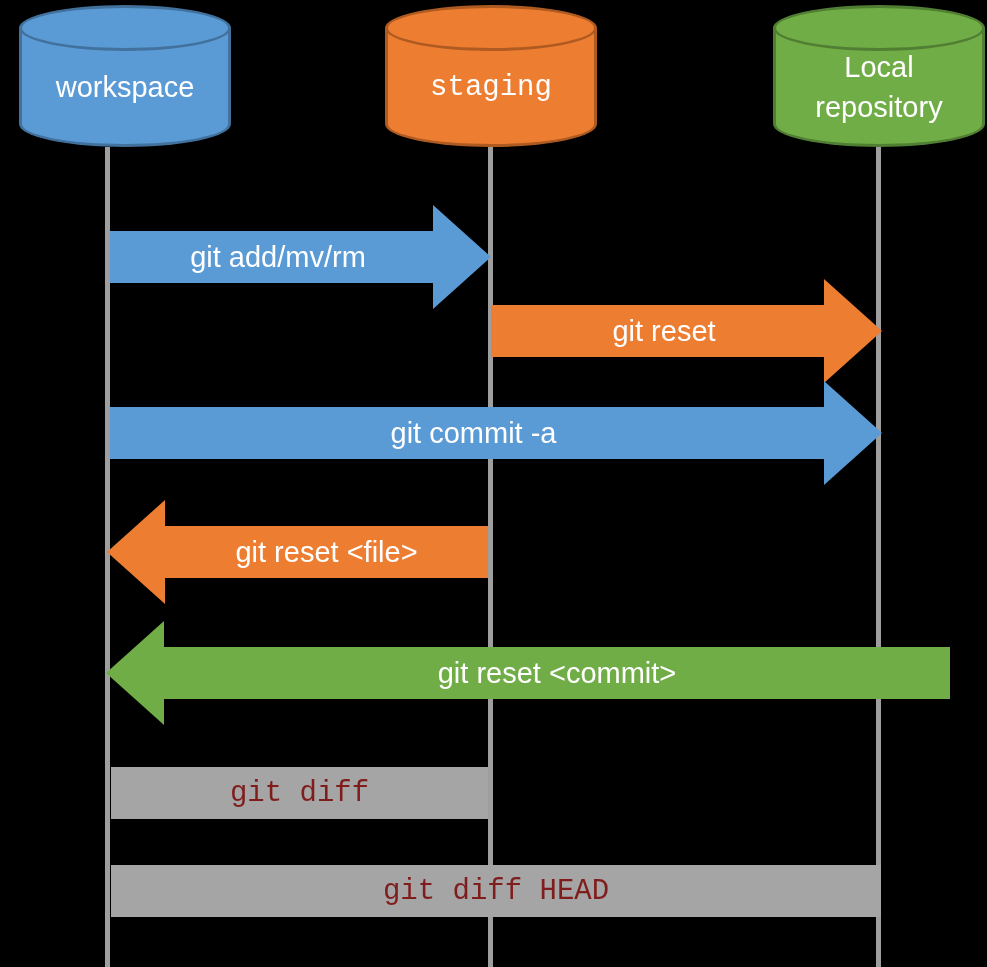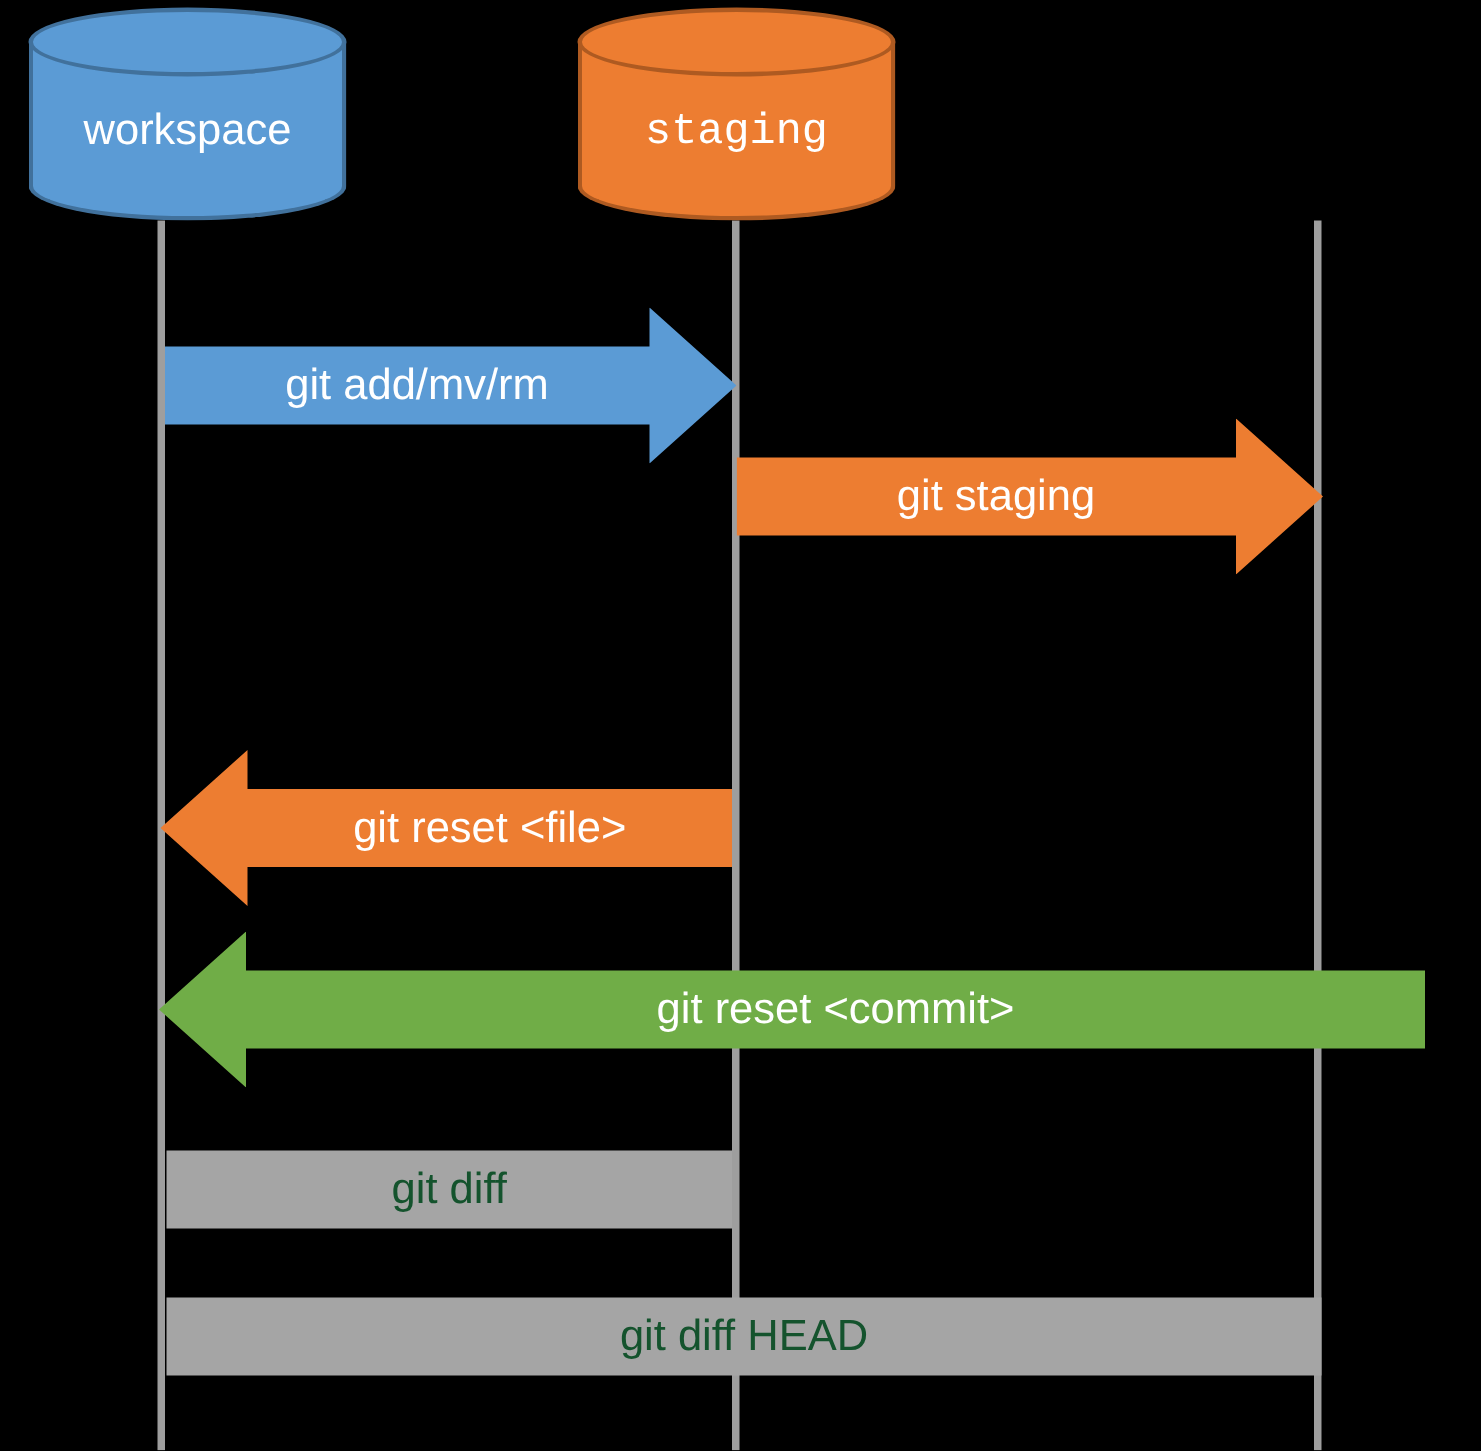--- a/index.html
+++ b/index.html
@@ -85,22 +85,23 @@
     padding-left: 58px;
   }
 
   
   .bar {
     position: absolute;
     height: 52px;
     display: flex;
     align-items: center;
     justify-content: center;
-    color: #14532d;
+    color: #7f1d1d;
     font-size: 29px;
+    font-family: Liberation Mono, monospace;
   }
 </style>
 </head>
 <body>
 
 <div class="canvas">
 
   <div class="lifeline" style="left: 105px; background-color: rgb(158, 158, 158);"></div>
   <div class="lifeline" style="left: 488px; background-color: rgb(158, 158, 158);"></div>
   <div class="lifeline" style="left: 876px; background-color: rgb(158, 158, 158);"></div>
@@ -114,29 +115,39 @@
   </div>
 
   <div class="cylinder" style="left: 385px; top: 5px; font-family: Liberation Mono, monospace; --fill: #ED7D31; --stroke: #AE5A21;">
     <div class="cyl-body"></div>
     <div class="cyl-top"></div>
     <div class="cyl-label">
       <span>staging</span>
     </div>
   </div>
 
+  <div class="cylinder" style="left: 773px; top: 5px; --fill: #70AD47; --stroke: #507E32;">
+    <div class="cyl-body"></div>
+    <div class="cyl-top"></div>
+    <div class="cyl-label">
+      <span>Local repository</span>
+    </div>
+  </div>
 
   <div class="arrow right" style="left: 110px; top: 205px; width: 381px; background-color: rgb(91, 155, 213);">
     <span>git add/mv/rm</span>
   </div>
 
   <div class="arrow right" style="left: 491px; top: 279px; width: 391px; background-color: rgb(237, 125, 49);">
-    <span>git staging</span>
+    <span>git reset</span>
   </div>
 
+  <div class="arrow right" style="left: 110px; top: 381px; width: 772px; background-color: rgb(91, 155, 213);">
+    <span>git commit -a</span>
+  </div>
 
   <div class="arrow left" style="left: 107px; top: 500px; width: 381px; background-color: rgb(237, 125, 49);">
     <span>git reset &lt;file&gt;</span>
   </div>
 
   <div class="arrow left" style="left: 106px; top: 621px; width: 844px; background-color: rgb(112, 173, 71);">
     <span>git reset &lt;commit&gt;</span>
   </div>
 
   <div class="bar" style="left: 111px; top: 767px; width: 377px; background-color: rgb(165, 165, 165);">

